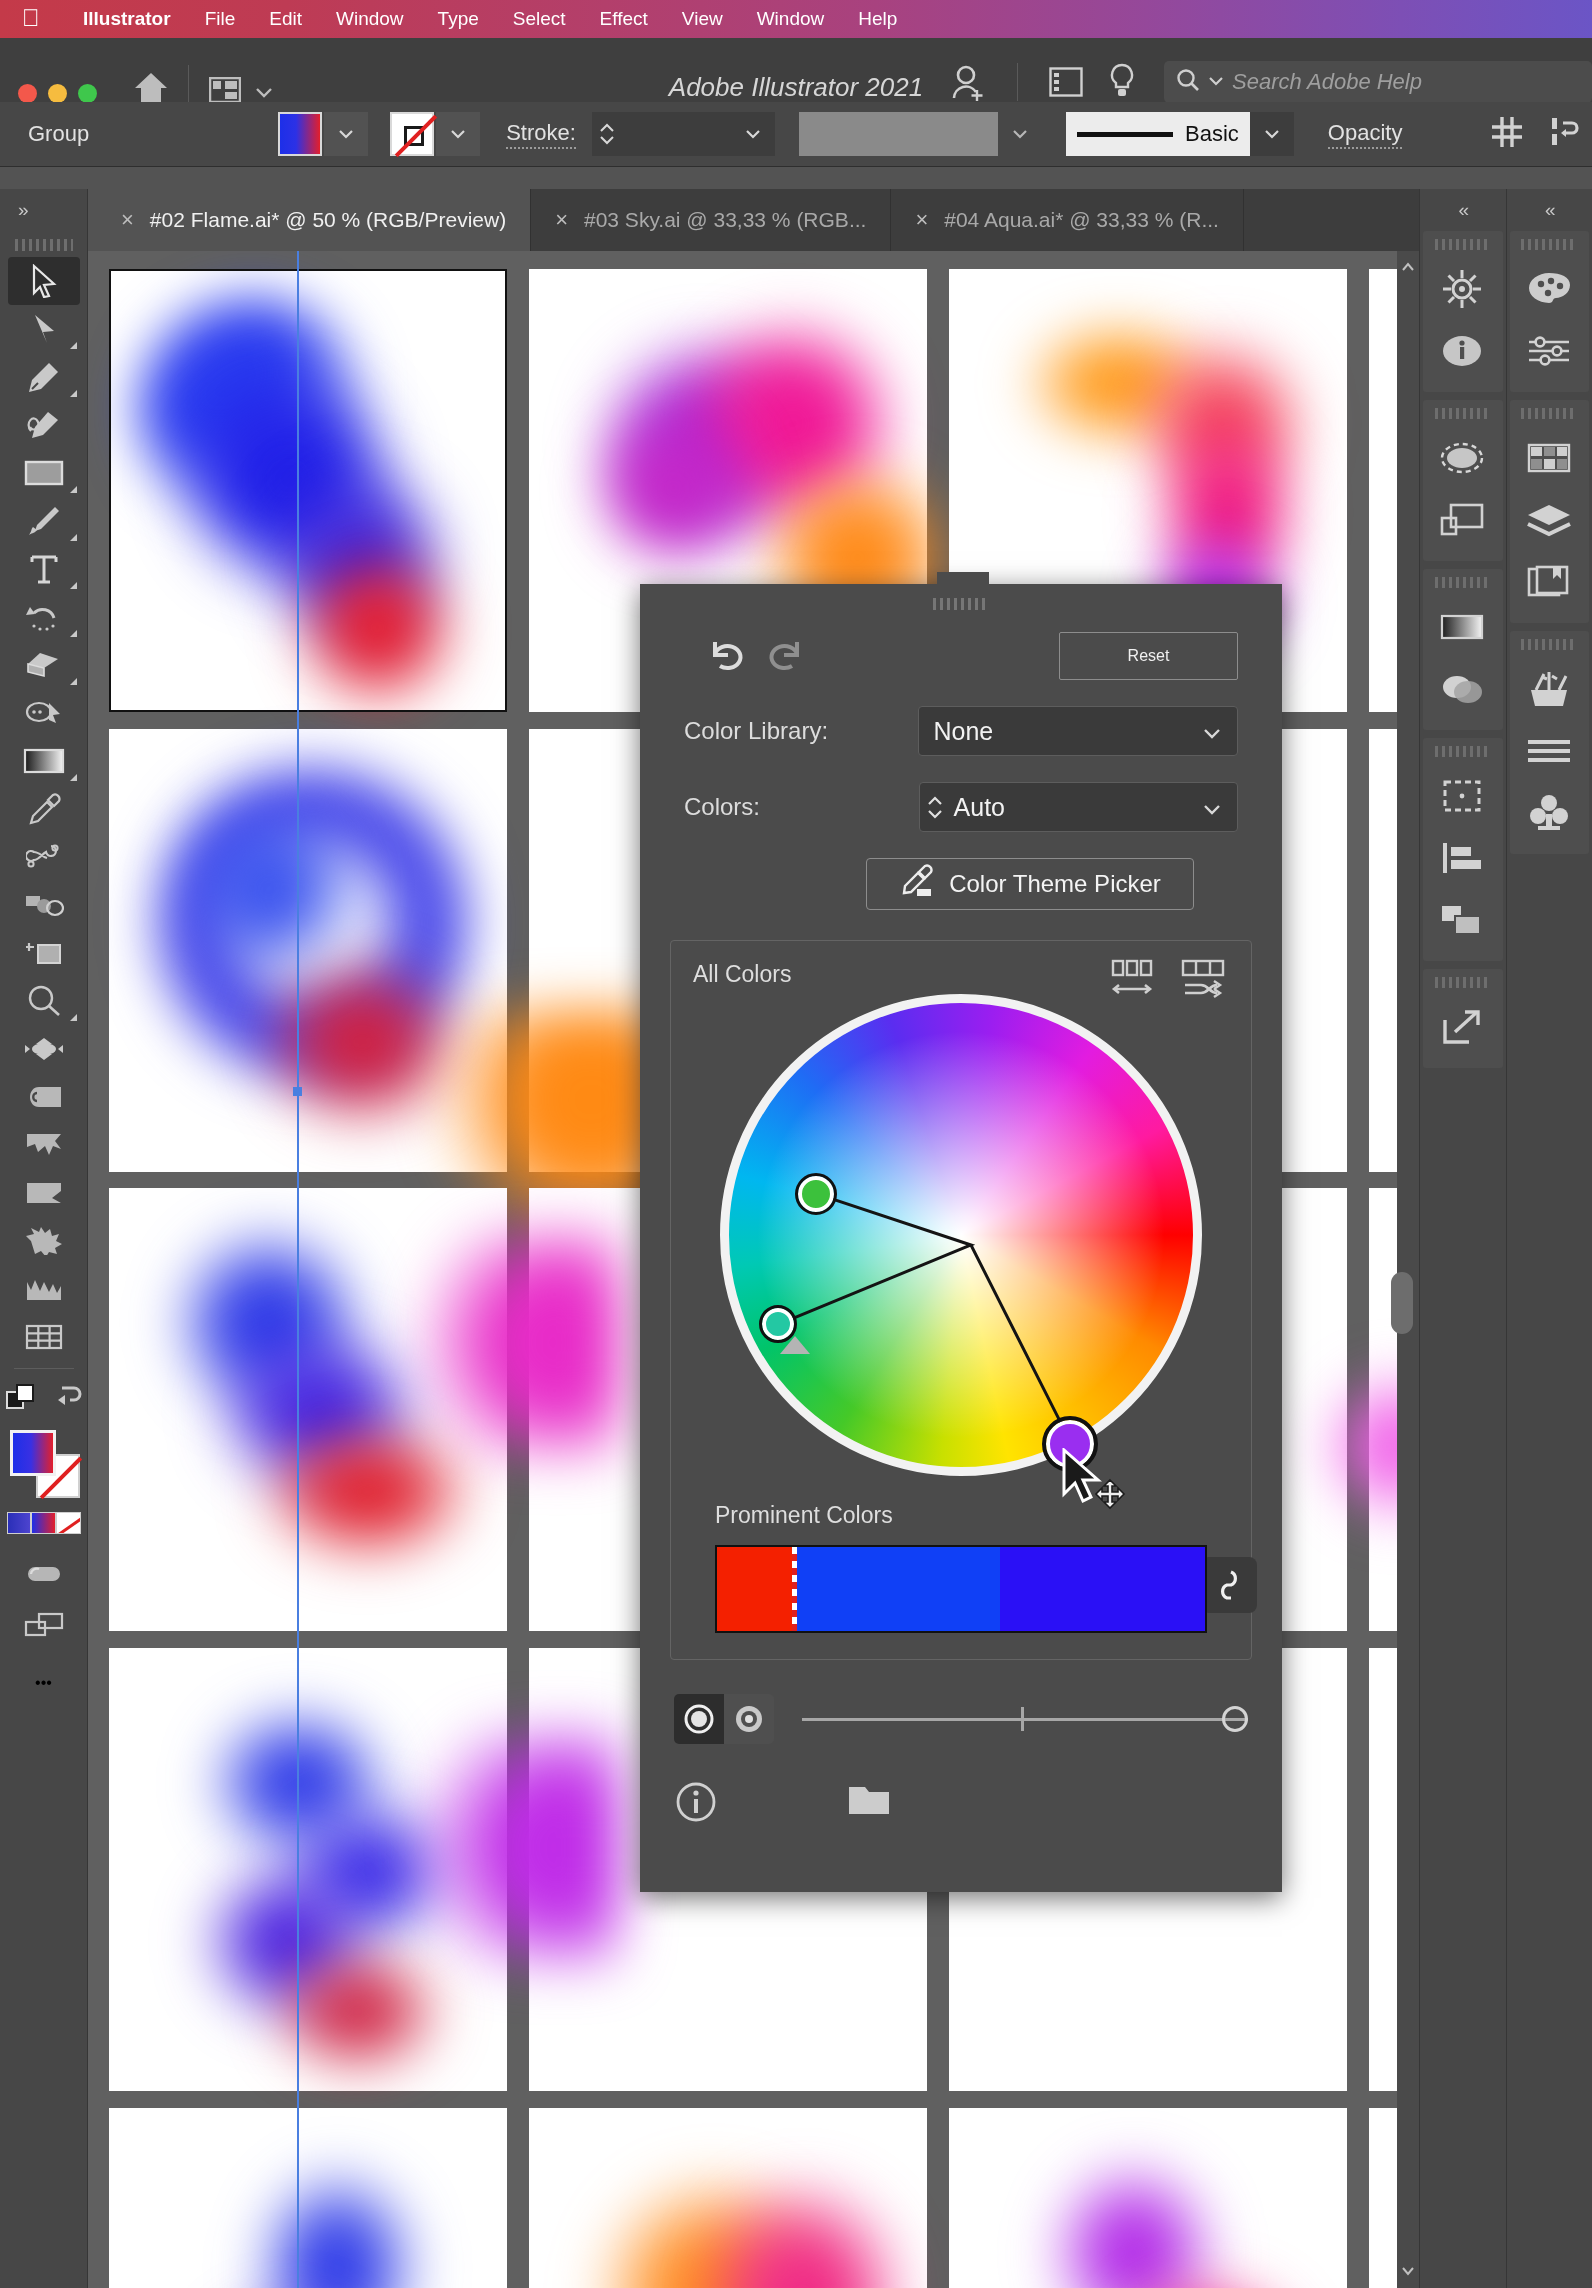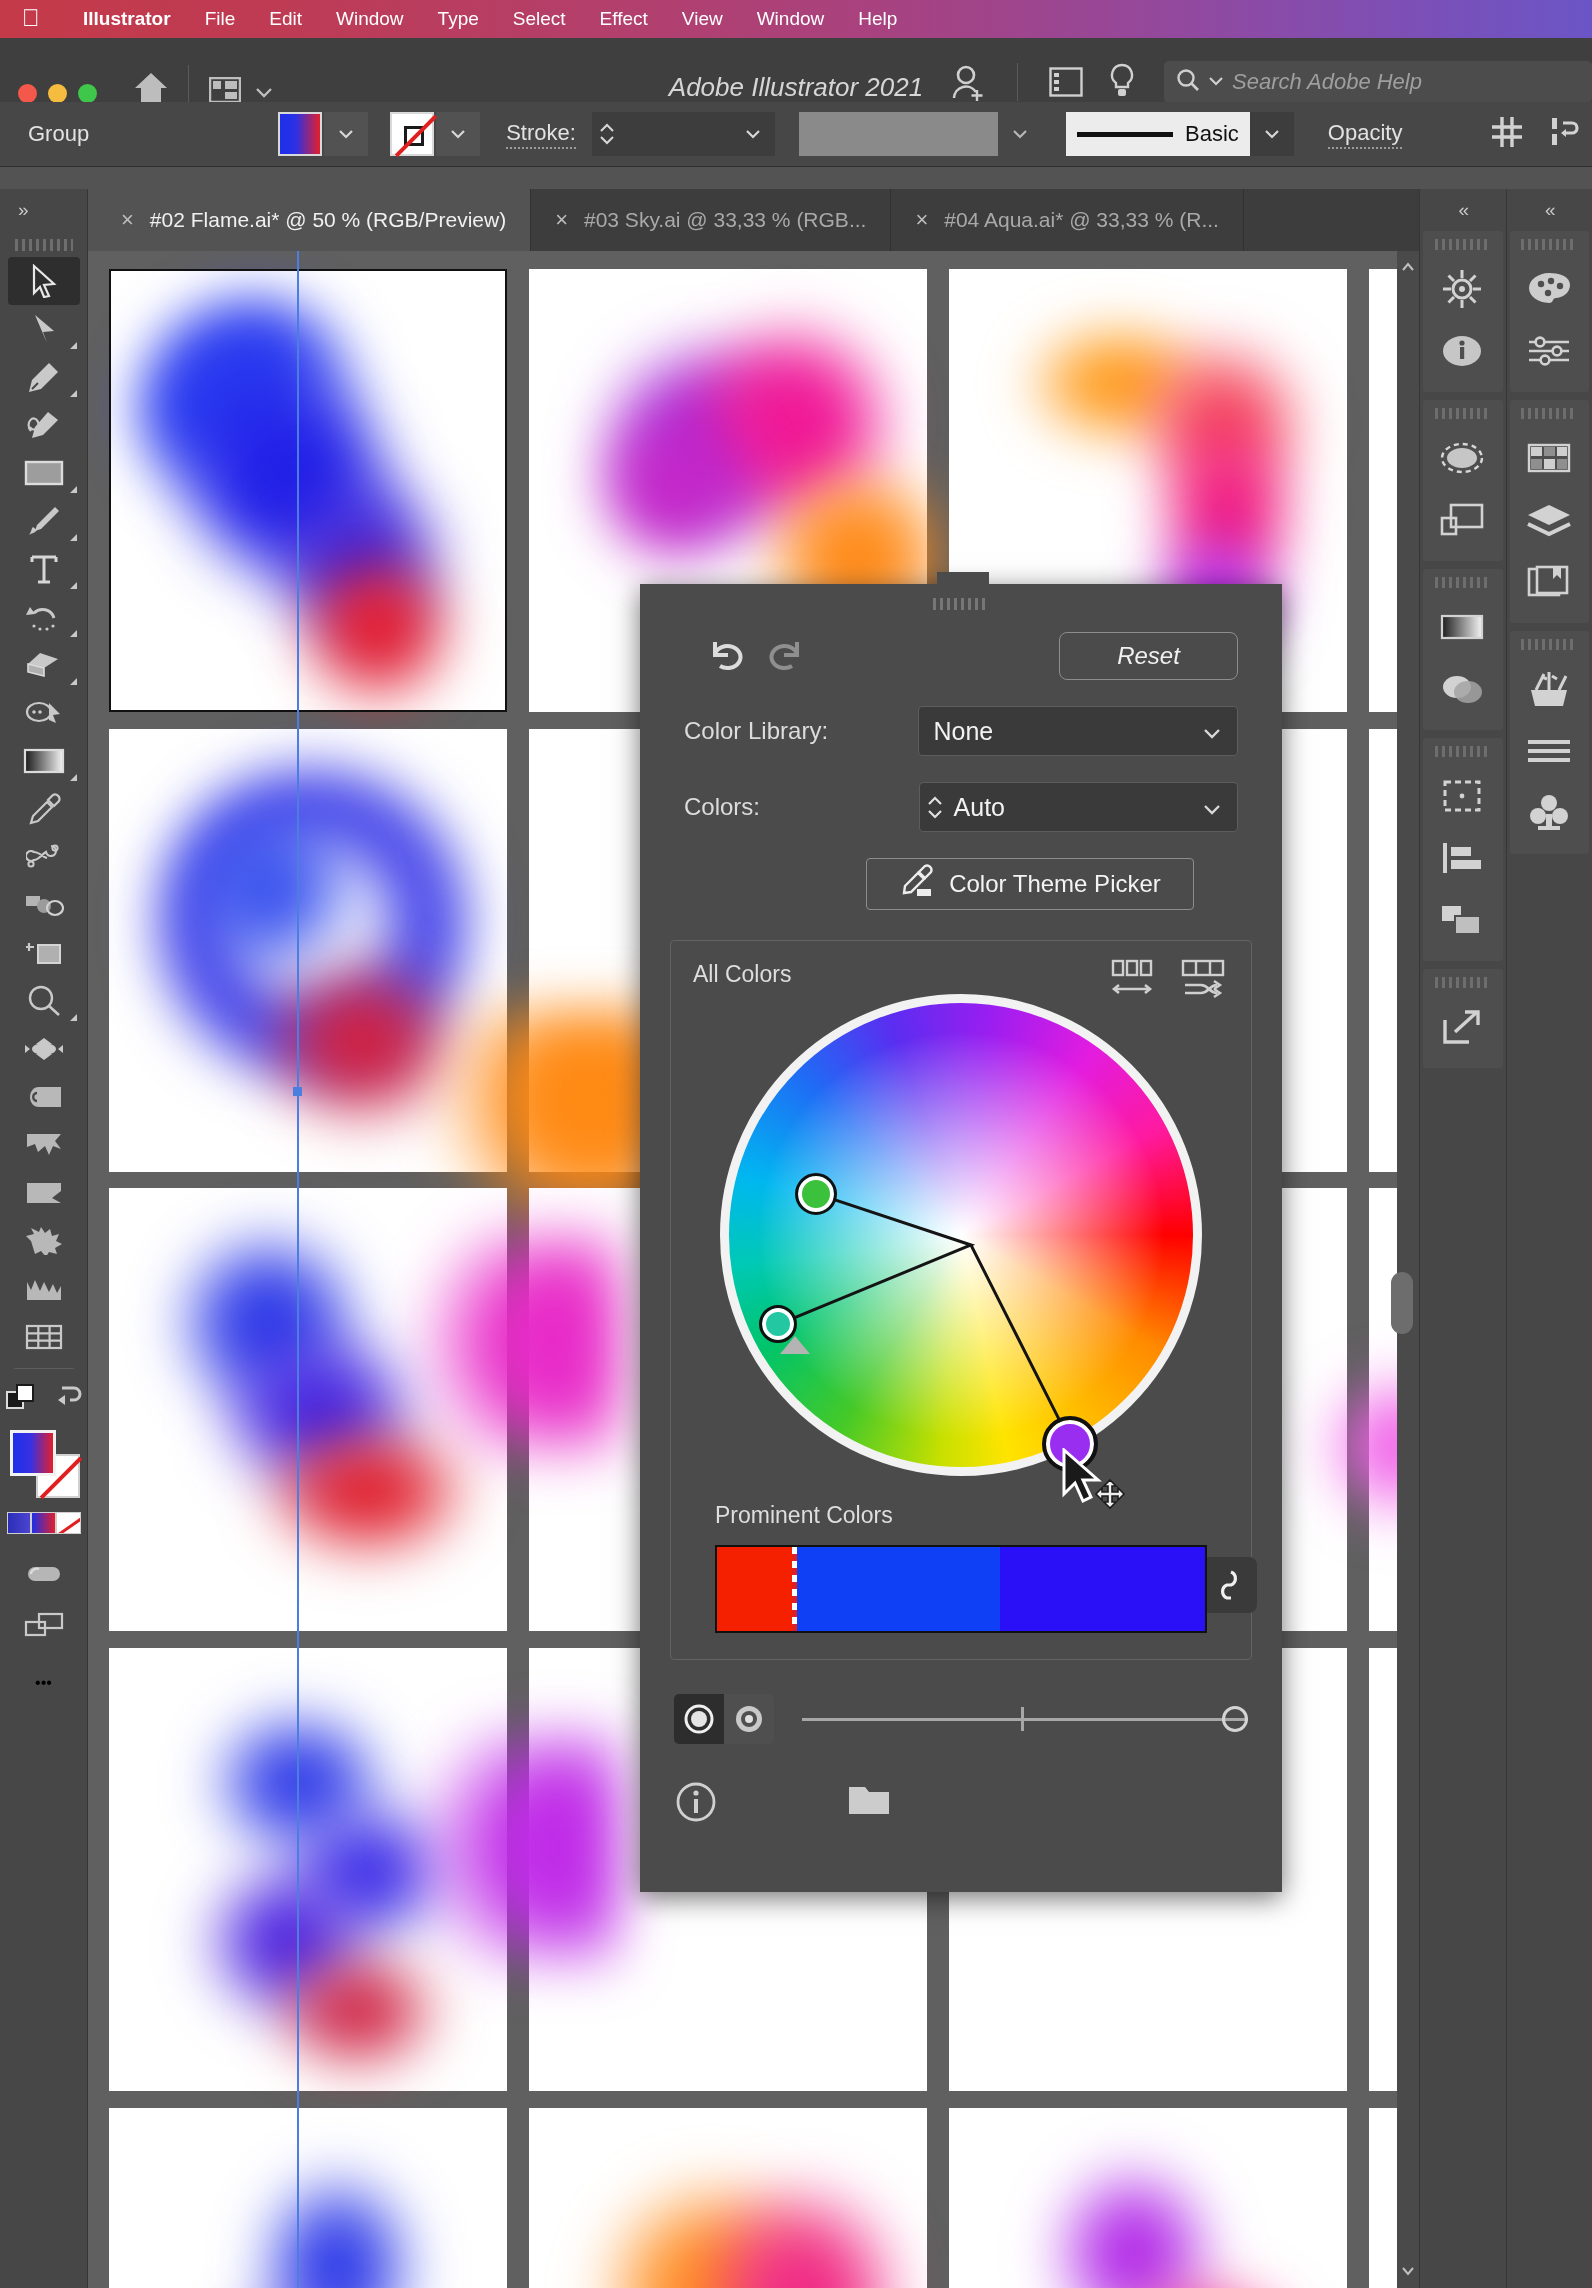--- a/index.html
+++ b/index.html
@@ -117,21 +117,21 @@
   .dgroup{background:#4e4e4e;margin:0 3px 8px;padding:6px 0 10px;border-radius:3px;}
   .dgrip{width:56px;height:11px;margin:2px auto 8px;background-image:repeating-linear-gradient(to right,#6e6e6e 0 3px, transparent 3px 7px);}
   .dicon{width:78px;height:62px;display:flex;align-items:center;justify-content:center;}
 
   
   .dialog{position:absolute;left:640px;top:584px;width:642px;height:1308px;background:#4b4b4b;box-shadow:0 6px 26px rgba(0,0,0,.55);}
   .dlg-grip{width:56px;height:12px;margin:14px auto 0;background-image:repeating-linear-gradient(to right,#767676 0 3px,transparent 3px 7px);}
   .dlg-tab{position:absolute;left:297px;top:-12px;width:52px;height:14px;background:#4b4b4b;}
   .dlg-row1{display:flex;align-items:center;padding:22px 44px 0 60px;}
   .undo-ico,.redo-ico{width:56px;height:48px;display:flex;align-items:center;justify-content:center;}
-  .reset-btn{margin-left:auto;width:179px;height:48px;border:1px solid #8d8d8d;border-radius:8px;color:#f0f0f0;font-size:24px;display:flex;align-items:center;justify-content:center;font-style:italic;}
+  .reset-btn{margin-left:auto;width:179px;height:48px;border:1px solid #8d8d8d;border-radius:2px;color:#f0f0f0;font-size:16px;display:flex;align-items:center;justify-content:center;}
   .frow{display:flex;align-items:center;margin-top:26px;padding:0 44px;}
   .flabel{color:#dcdcdc;font-size:24px;}
   .fselect{background:#3a3a3a;border:1px solid #5d5d5d;border-radius:4px;height:50px;display:flex;align-items:center;padding:0 14px;color:#f2f2f2;font-size:25px;}
   .fselect .cv{margin-left:auto;}
   .ctp-btn{margin:26px 44px 0 auto;width:328px;height:52px;border:1px solid #8d8d8d;border-radius:4px;color:#f4f4f4;font-size:24px;display:flex;align-items:center;justify-content:center;gap:14px;}
   .wheelpanel{margin:30px 30px 0;border:1px solid #646464;border-radius:4px;padding:20px 22px 26px;position:relative;}
   .allcolors{color:#dedede;font-size:23px;}
   .wheel-tools{position:absolute;right:26px;top:18px;display:flex;gap:28px;}
   .wheel{position:relative;width:482px;height:482px;margin:6px auto 0;}
   .wheel .disc{position:absolute;inset:0;border-radius:50%;border:9px solid #f2f2f2;box-sizing:border-box;

